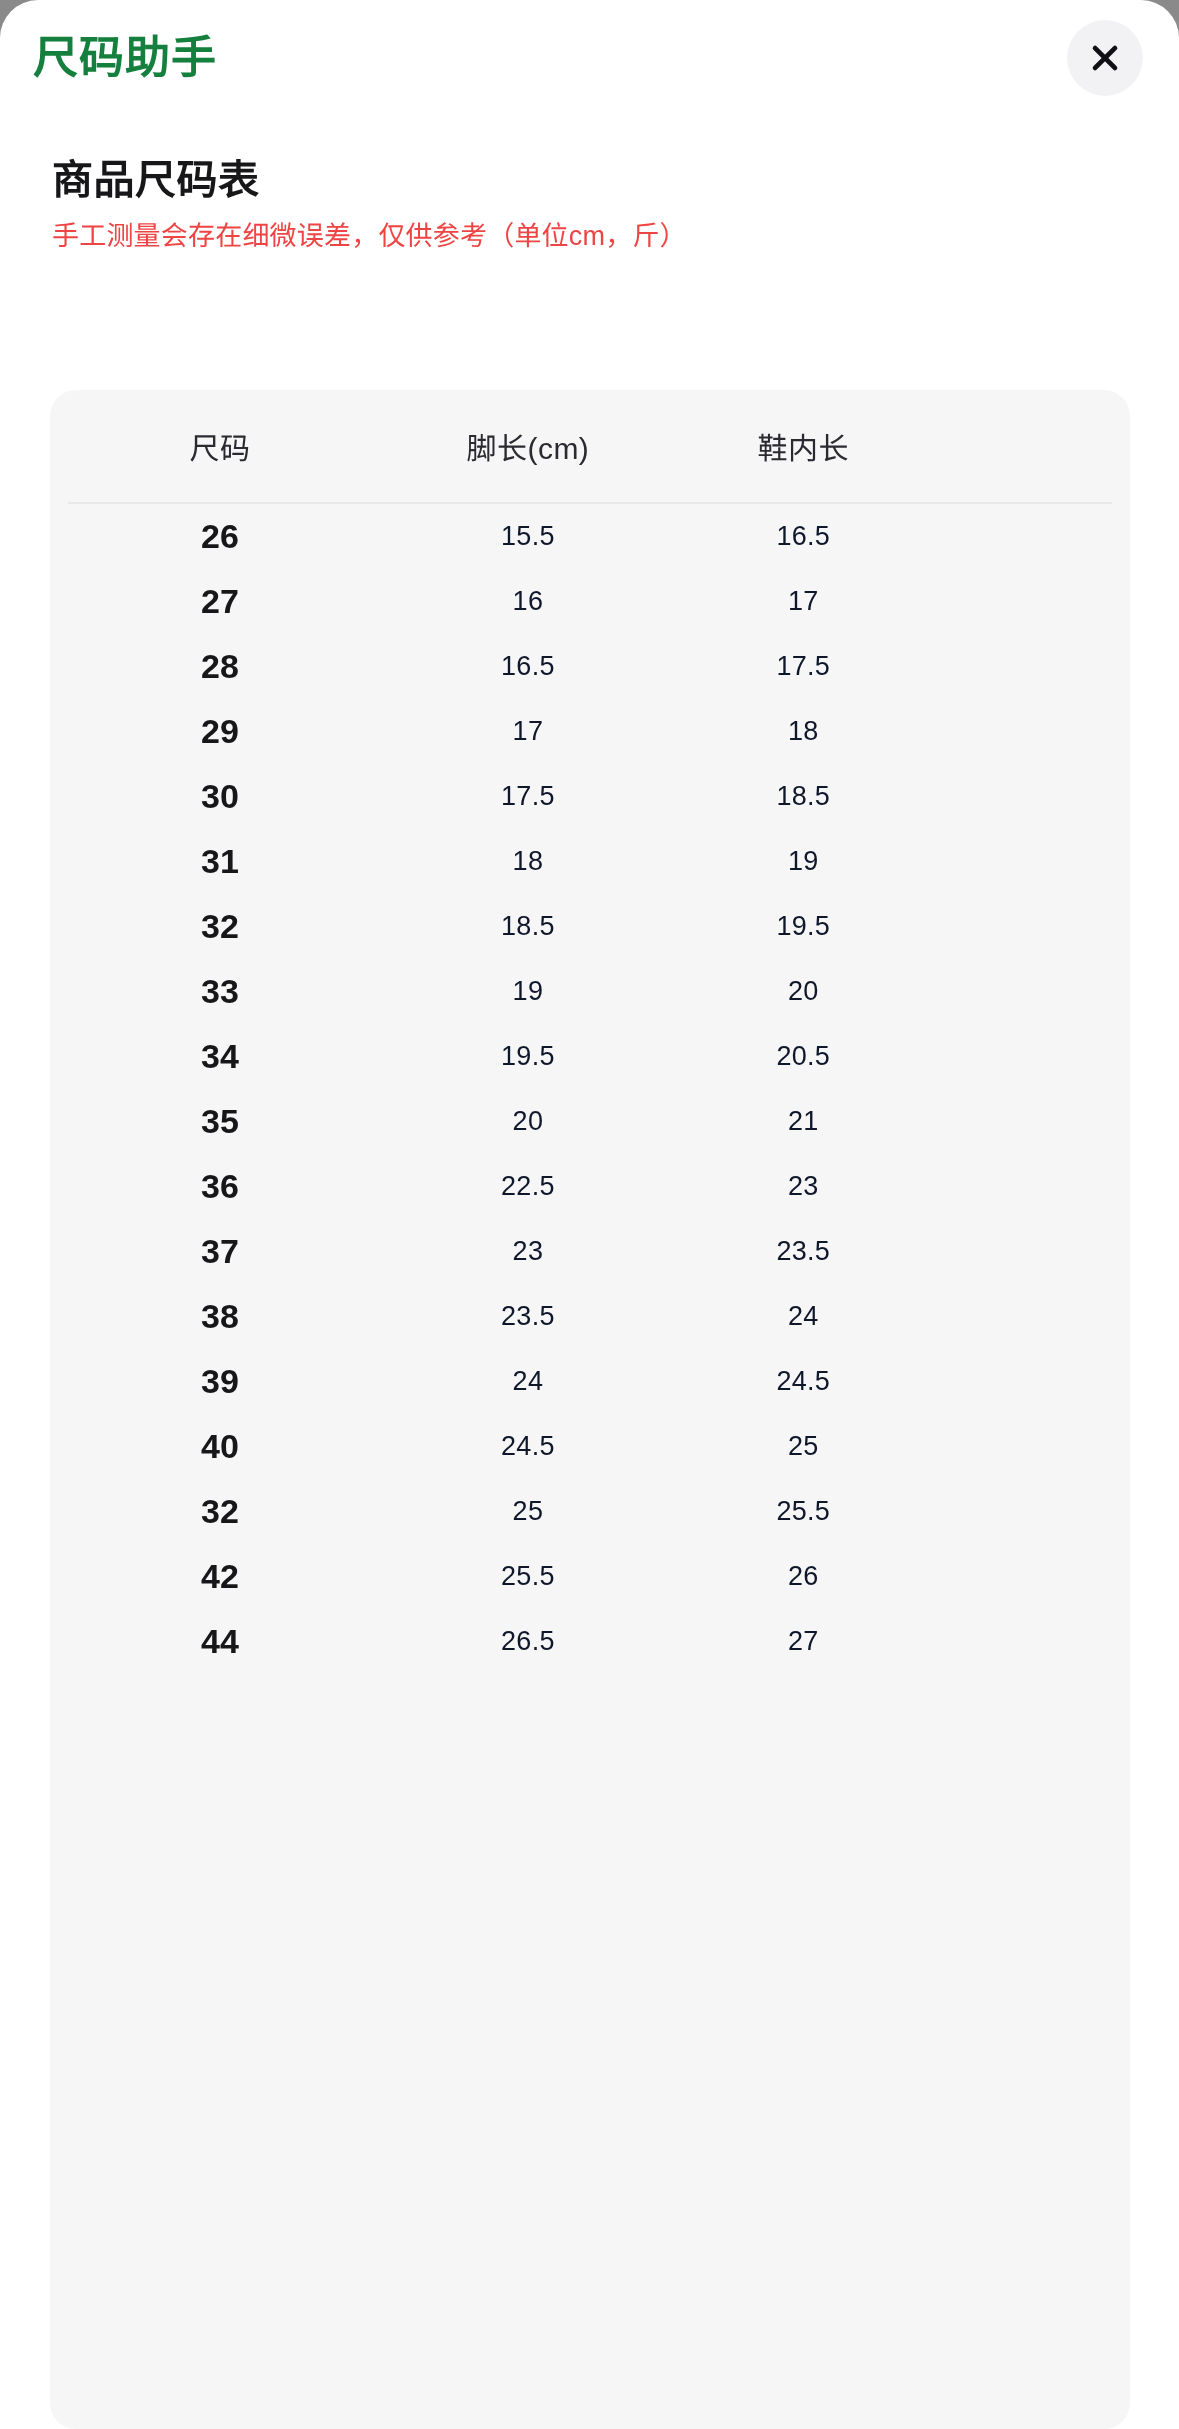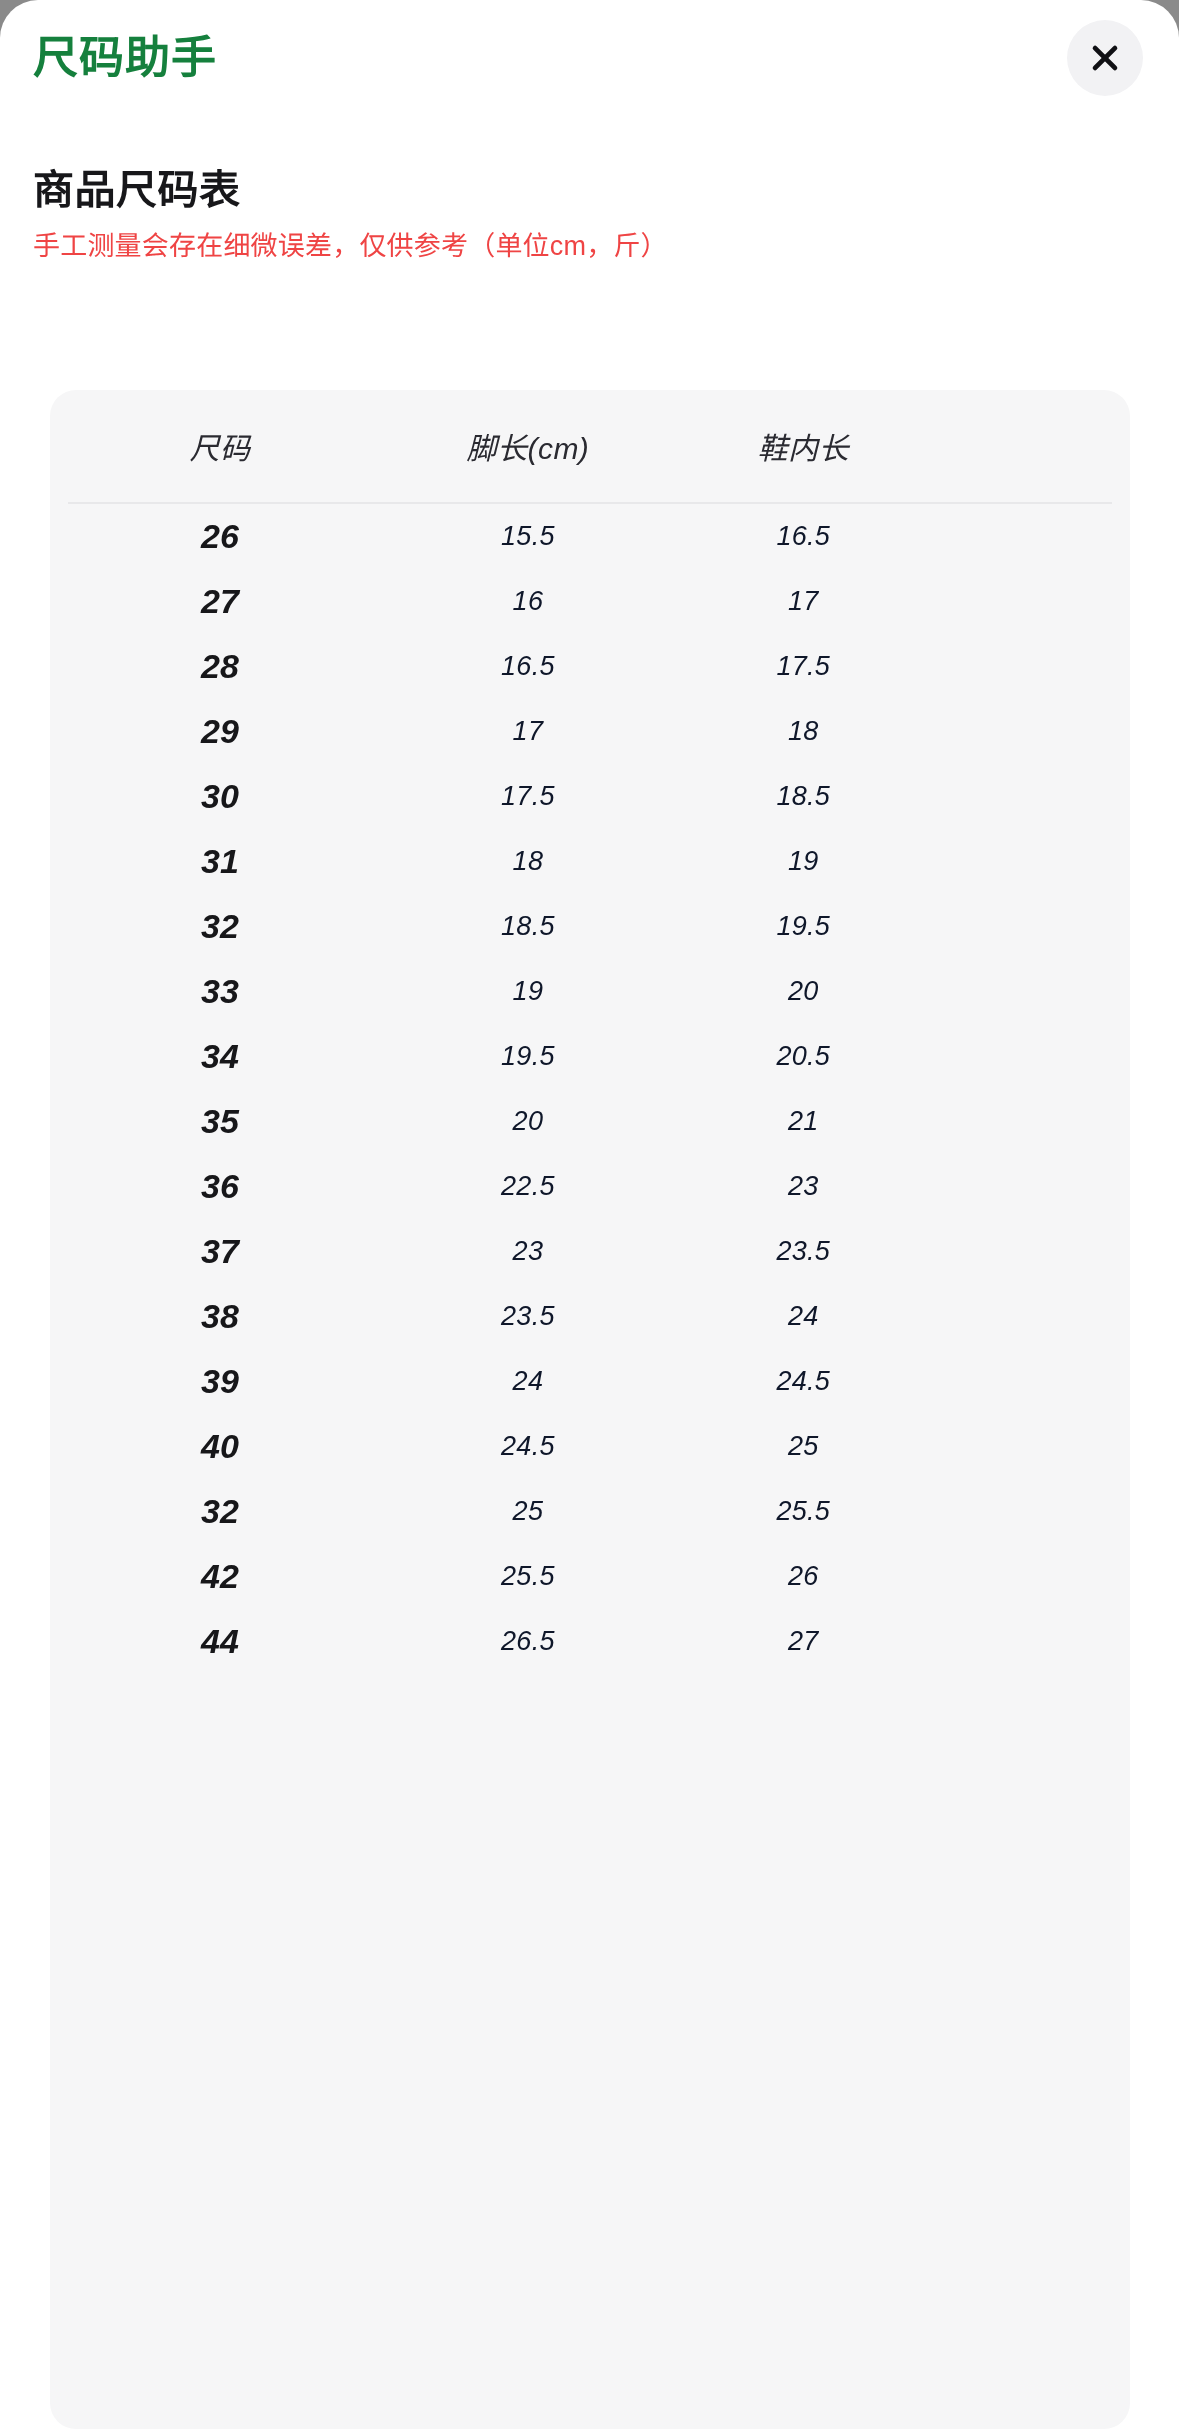--- a/index.html
+++ b/index.html
@@ -69,22 +69,22 @@
     height: 34px;
   }
   .close-icon line {
     stroke: #101014;
     stroke-width: 3.4;
     stroke-linecap: round;
   }
 
   
   .section-head {
-    padding: 0 0 0 33px;
-    margin-top: 42px;
+    padding: 0 0 0 52px;
+    margin-top: 32px;
   }
   .section-title {
     font-size: 41px;
     font-weight: 700;
     color: #17171a;
     line-height: 56px;
     letter-spacing: 0.5px;
     white-space: nowrap;
   }
   .section-sub {
@@ -100,21 +100,20 @@
   
   .table-card {
     position: absolute;
     left: 50px;
     top: 390px;
     width: 1080px;
     bottom: 0;
     background: #f6f6f7;
     border-radius: 26px;
     overflow: hidden;
-    font-style: italic;
   }
 
   .size-table {
     width: 100%;
     border-collapse: collapse;
     table-layout: fixed;
   }
 
   .size-table col.c-size  { width: 31.5%; }
   .size-table col.c-foot  { width: 25.5%; }

